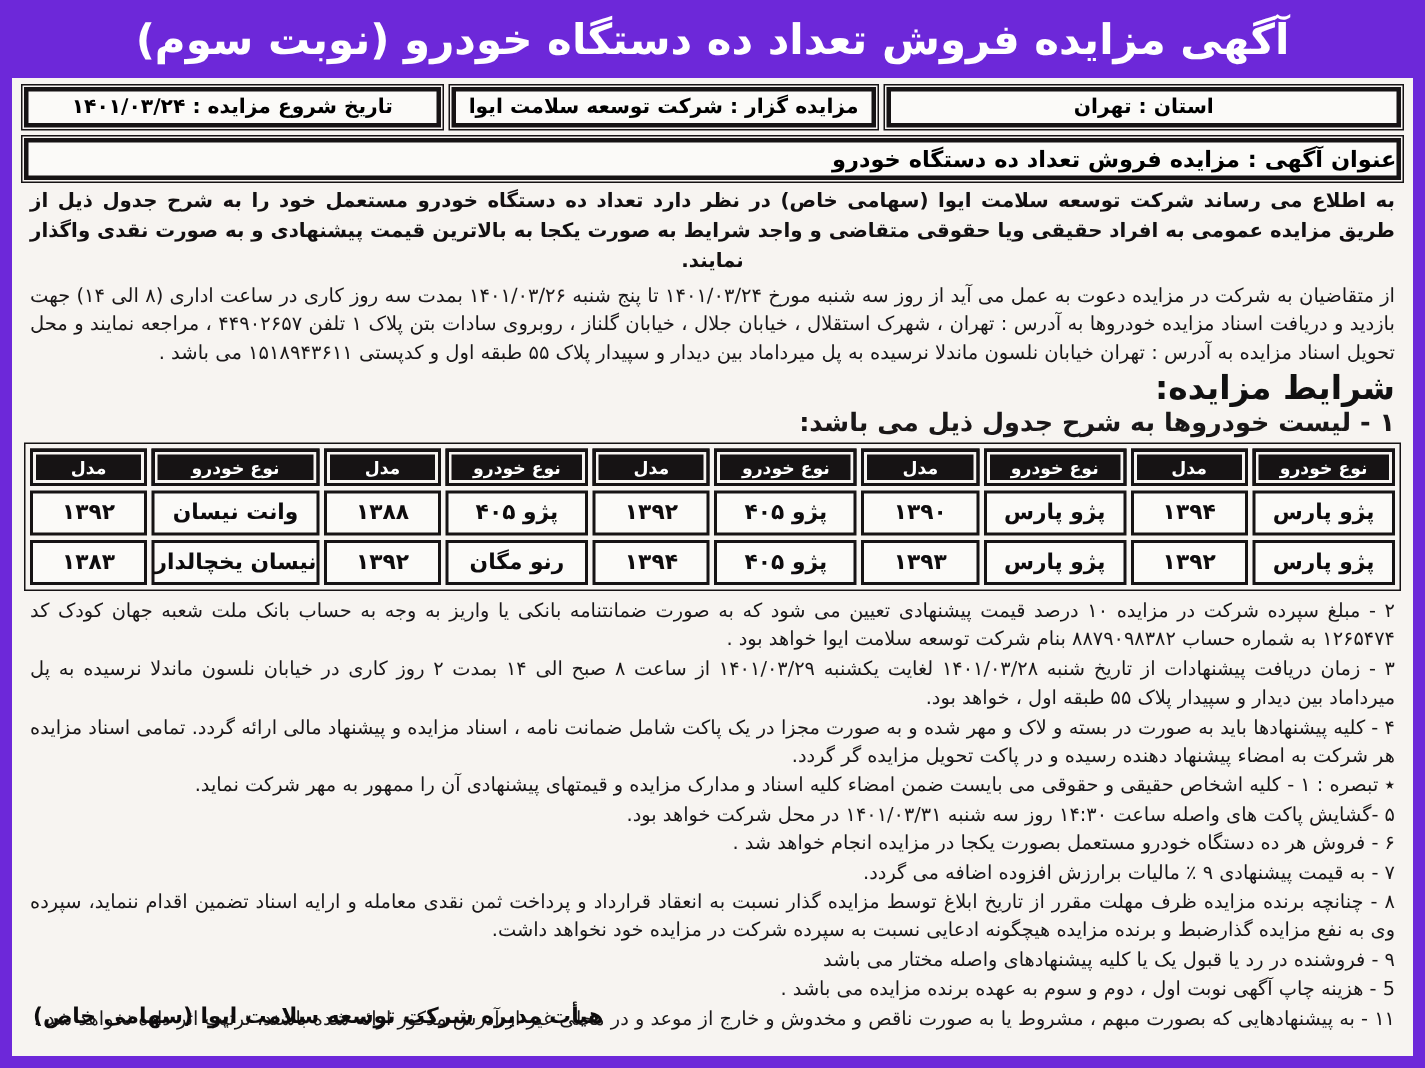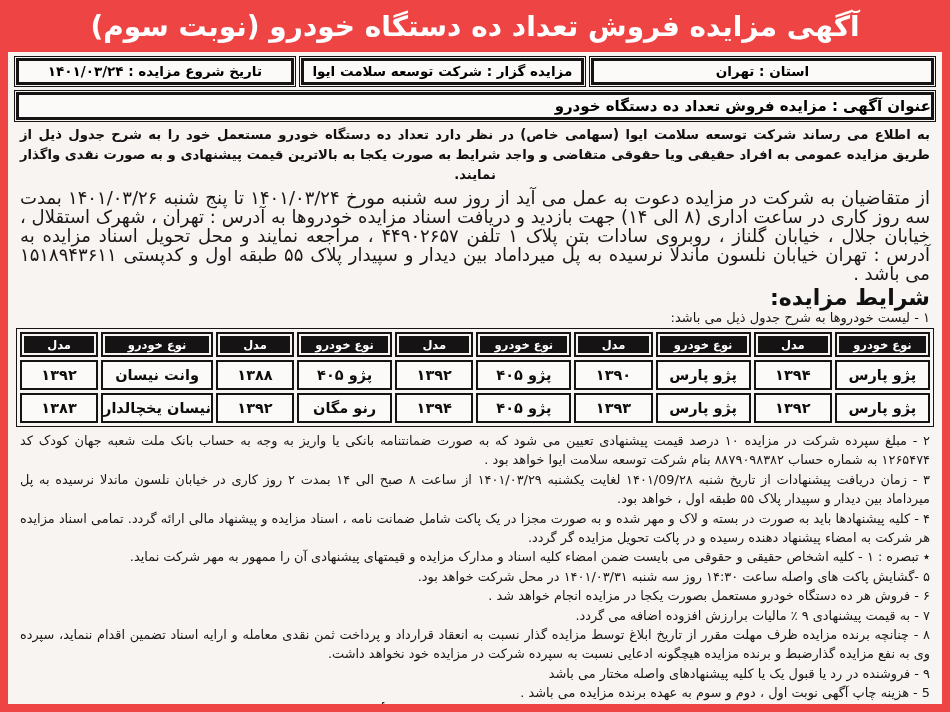--- a/index.html
+++ b/index.html
@@ -1,20 +1,20 @@
 <!DOCTYPE html>
 <html dir="rtl" lang="fa"><head>
 <meta charset="utf-8">
 <style>
   * { box-sizing: border-box; margin: 0; padding: 0; }
   html, body { background: #3a3a3a; }
   body { font-family: "DejaVu Sans", sans-serif; }
   .page {
     width: 950px; height: 712px; margin: 0 auto;
-    background: #ef4444; overflow: hidden; position: relative;
+    background: #6d28d9; overflow: hidden; position: relative;
     direction: rtl;
   }
   .titlebar {
     height: 52px; line-height: 54px; text-align: center;
     color: #ffffff; font-weight: bold; font-size: 28px;
     letter-spacing: 0; white-space: nowrap;
   }
   .paper {
     position: absolute; top: 52px; right: 8px; left: 8px; bottom: 8px;
     background: #f7f4f1; padding: 3px 6px 0 6px; overflow: hidden;
@@ -34,25 +34,25 @@
   .subject {
     height: 28px; line-height: 22px; text-align: right;
     font-weight: bold; font-size: 15px; margin: 0 2px 5px 2px;
   }
   .intro-bold {
     margin: 5px 6px 0 6px; font-weight: bold; font-size: 13.2px;
     line-height: 20px; text-align: justify; text-align-last: center;
     color: #131011;
   }
   .body-par {
-    margin: 3px 6px 0 6px; font-size: 18px; line-height: 19px;
+    margin: 3px 6px 0 6px; font-size: 13px; line-height: 19px;
     text-align: justify; color: #1a1718;
   }
   .cond-heading { margin: 2px 6px 0 6px; font-size: 22px; font-weight: bold; color: #111; }
-  .item-one { margin: 0 6px 3px 6px; font-size: 13px; font-weight: normal; color: #1a1718; }
+  .item-one { margin: 0 6px 3px 6px; font-size: 17px; font-weight: bold; color: #1a1718; }
   .vtable-wrap {
     border: 1px solid #161314; background: #f7f4f1;
     padding: 3px; margin: 0 2px 4px 2px;
   }
   .vtable {
     display: grid; gap: 3px;
     grid-template-columns: 1.22fr 1fr 1.22fr 1fr 1.22fr 1fr 1.22fr 1fr 1.22fr 1fr;
   }
   .vtable .th {
     background: #161314; color: #fff; border: 2px solid #161314;
@@ -129,21 +129,21 @@
         <div class="td">۱۳۹۴</div>
         <div class="td">رنو مگان</div>
         <div class="td">۱۳۹۲</div>
         <div class="td">نیسان یخچالدار</div>
         <div class="td">۱۳۸۳</div>
       </div>
     </div>
 
     <div class="items">
       <p>۲ - مبلغ سپرده شرکت در مزایده ۱۰ درصد قیمت پیشنهادی تعیین می شود که به صورت ضمانتنامه بانکی یا واریز به وجه به حساب بانک ملت شعبه جهان کودک کد ۱۲۶۵۴۷۴ به شماره حساب  ۸۸۷۹۰۹۸۳۸۲ بنام شرکت توسعه سلامت ایوا خواهد بود .</p>
-      <p>۳ - زمان دریافت پیشنهادات از تاریخ شنبه ۱۴۰۱/09/۲۸ لغایت یکشنبه ۱۴۰۱/۰۳/۲۹ از ساعت ۸ صبح الی ۱۴ بمدت ۲ روز کاری در خیابان نلسون ماندلا نرسیده به پل میرداماد بین دیدار و سپیدار پلاک ۵۵ طبقه اول ، خواهد بود.</p>
+      <p>۳ - زمان دریافت پیشنهادات از تاریخ شنبه ۱۴۰۱/۰۳/۲۸ لغایت یکشنبه ۱۴۰۱/۰۳/۲۹ از ساعت ۸ صبح الی ۱۴ بمدت ۲ روز کاری در خیابان نلسون ماندلا نرسیده به پل میرداماد بین دیدار و سپیدار پلاک ۵۵ طبقه اول ، خواهد بود.</p>
       <p>۴ - کلیه پیشنهادها باید به صورت در بسته و لاک و مهر شده و به صورت مجزا در یک پاکت شامل ضمانت نامه ، اسناد مزایده و پیشنهاد مالی ارائه گردد. تمامی اسناد مزایده هر شرکت به امضاء پیشنهاد دهنده رسیده و در پاکت تحویل مزایده گر گردد.</p>
       <p>٭ تبصره : ۱ - کلیه اشخاص حقیقی و حقوقی می بایست ضمن امضاء کلیه اسناد و مدارک مزایده و قیمتهای پیشنهادی  آن را ممهور به مهر شرکت نماید.</p>
       <p>۵ -گشایش پاکت های واصله ساعت ۱۴:۳۰ روز سه شنبه ۱۴۰۱/۰۳/۳۱ در محل شرکت خواهد بود.</p>
       <p>۶ - فروش هر ده دستگاه خودرو مستعمل بصورت یکجا در مزایده انجام خواهد شد .</p>
       <p>۷ - به قیمت پیشنهادی ۹ ٪ مالیات برارزش افزوده اضافه می گردد.</p>
       <p>۸ - چنانچه برنده مزایده ظرف مهلت مقرر از تاریخ ابلاغ توسط مزایده گذار نسبت به انعقاد قرارداد و پرداخت ثمن نقدی معامله و ارایه اسناد تضمین اقدام ننماید، سپرده وی به نفع مزایده گذارضبط و برنده مزایده هیچگونه ادعایی نسبت به سپرده شرکت در مزایده خود نخواهد داشت.</p>
       <p>۹ - فروشنده در رد یا قبول یک یا کلیه پیشنهادهای واصله مختار می باشد</p>
       <p>5 - هزینه چاپ آگهی نوبت اول ، دوم و سوم به عهده برنده مزایده می باشد .</p>
       <p>۱۱ - به پیشنهادهایی که بصورت مبهم ، مشروط یا به صورت ناقص و مخدوش و خارج از موعد و در محلی غیر از آدرس مذکور ارائه شده باشند، ترتیب اثر داده نخواهد شد .</p>
     </div>

